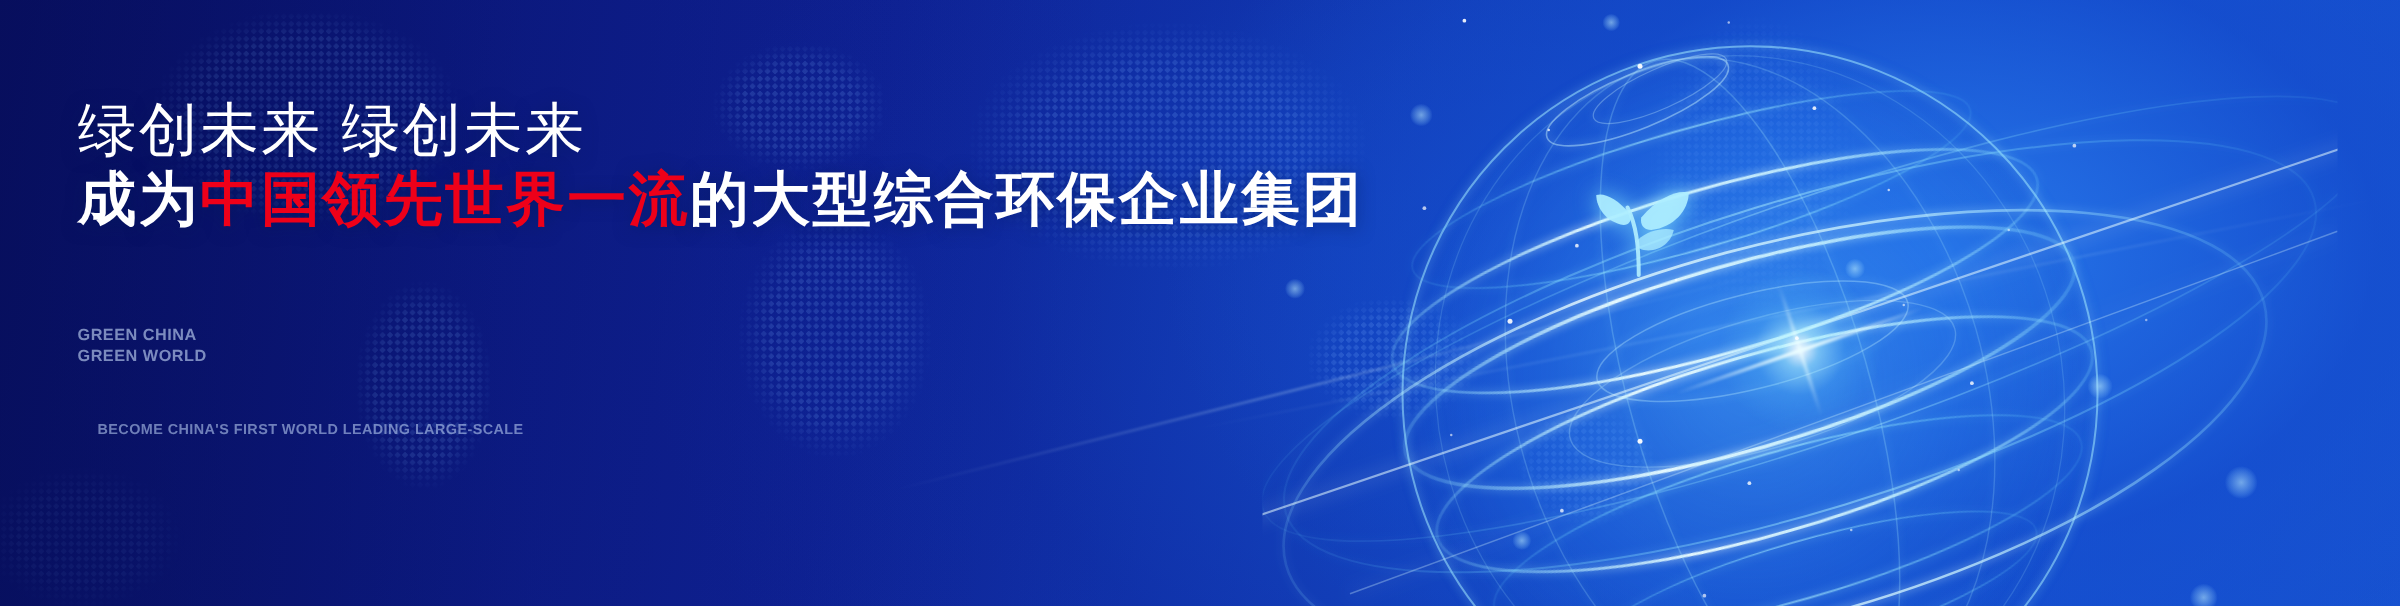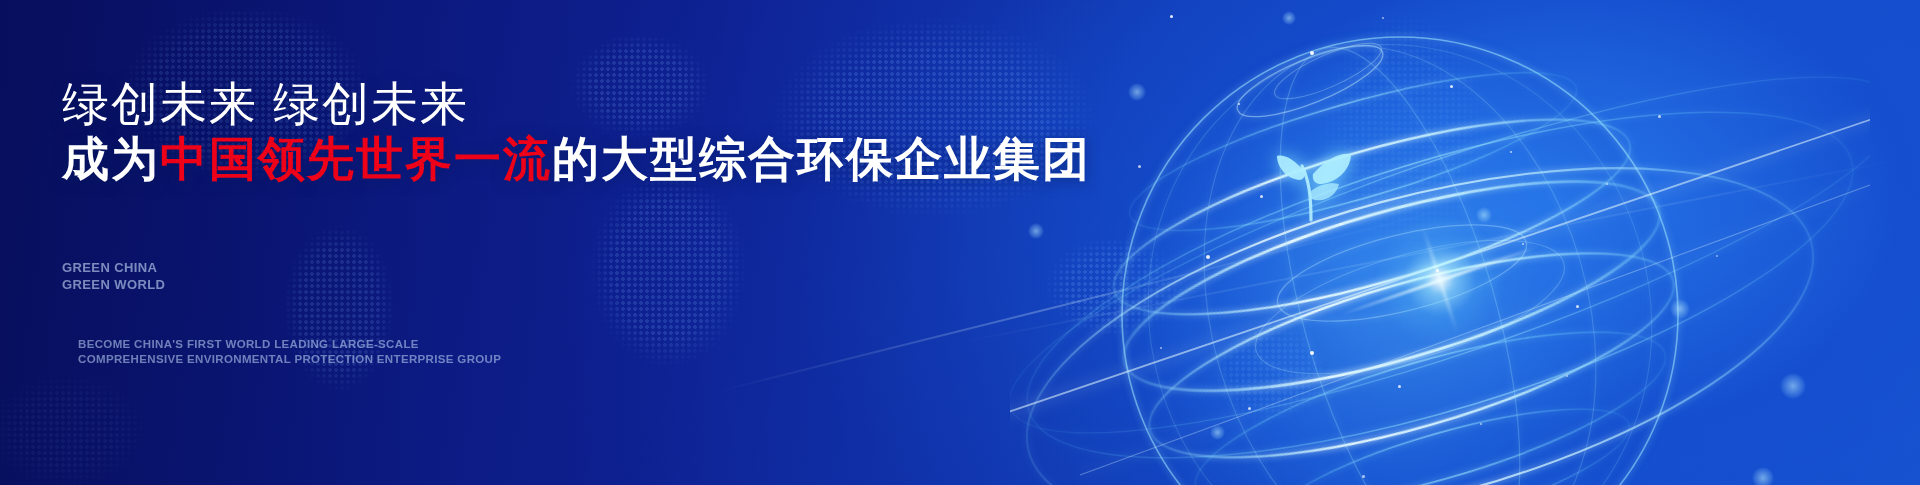--- a/index.html
+++ b/index.html
@@ -314,17 +314,16 @@
       <span>成为</span><span class="hl-red">中国领先世界一流</span><span>的大型综合环保企业集团</span>
     </div>
 
     <div class="eyebrow">
       <div>GREEN CHINA</div>
       <div>GREEN WORLD</div>
     </div>
 
     <div class="sub-en">
       <div>BECOME CHINA'S FIRST WORLD LEADING LARGE-SCALE</div>
-      <div>COMPREHENSIVE ENVIRONMENTAL PROTECTION ENTERPRISE GROUP</div>
     </div>
 
   </div>
 </div>
 
 </body></html>

